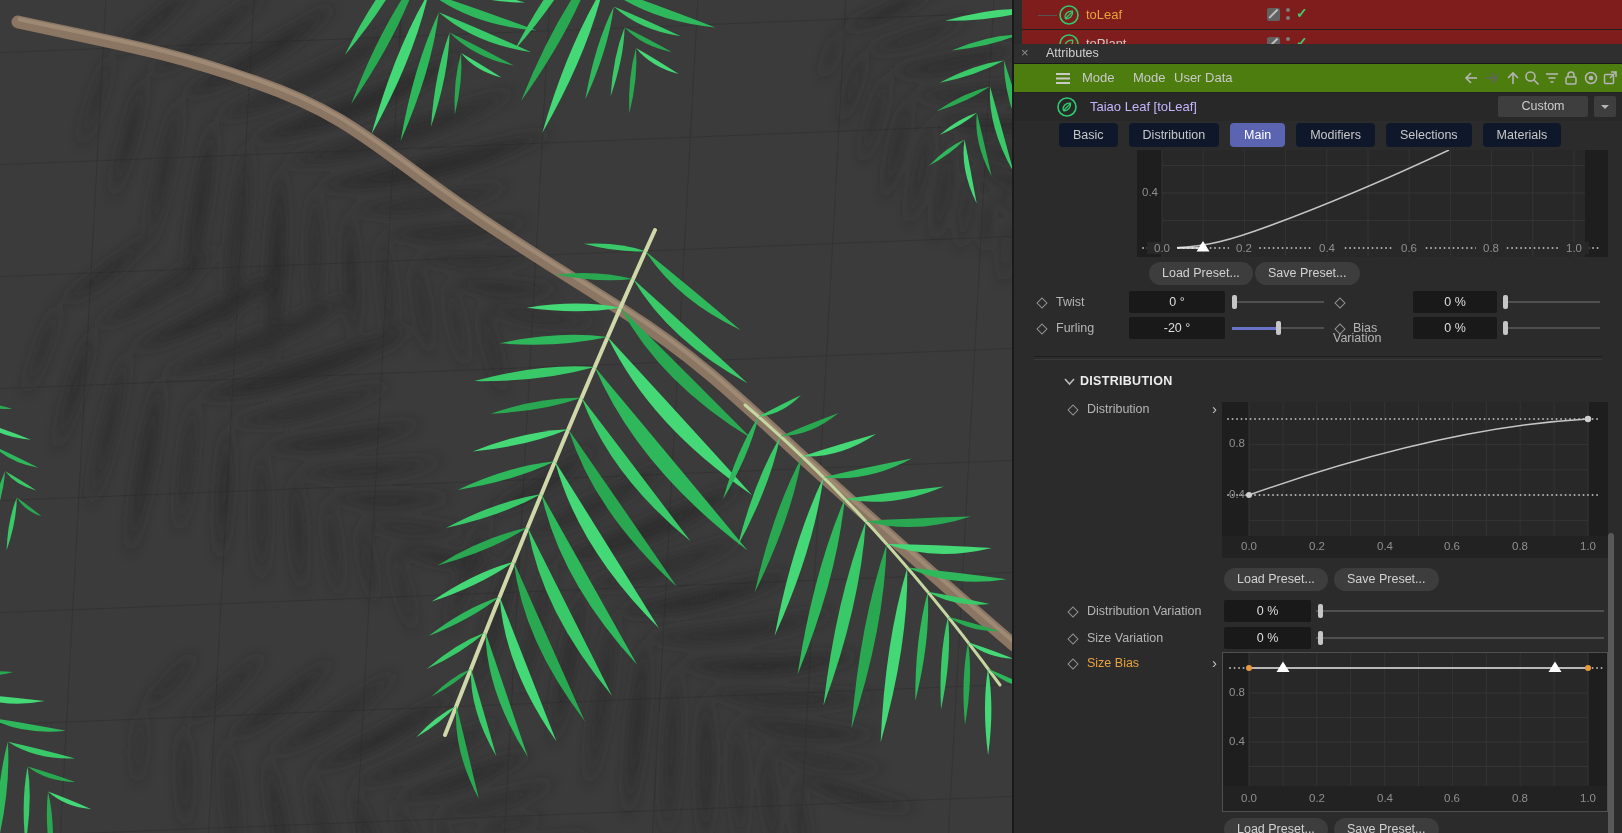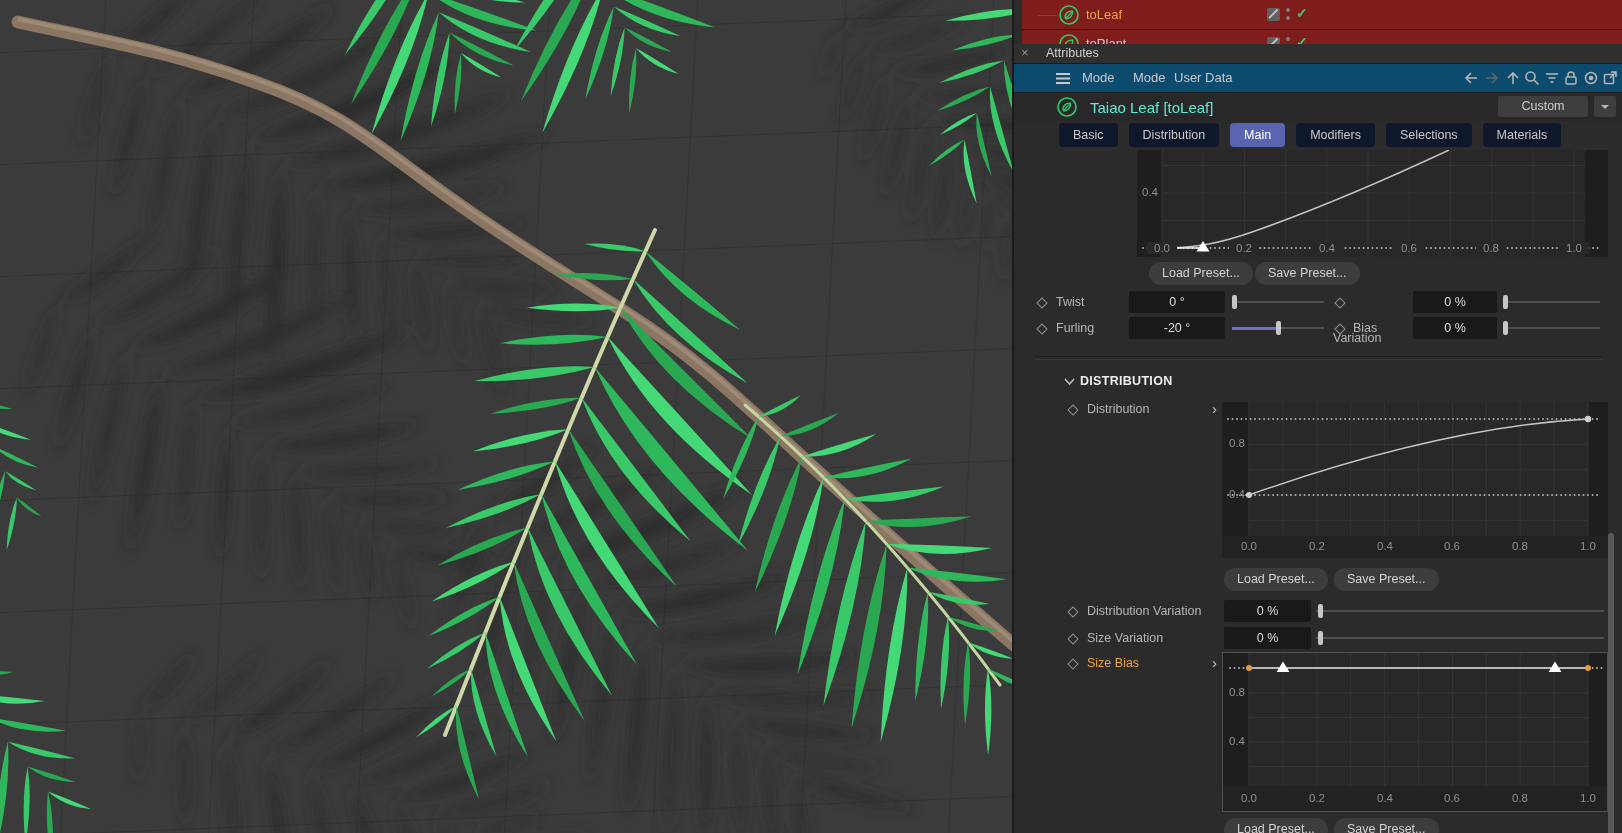--- a/index.html
+++ b/index.html
@@ -18,26 +18,26 @@
   .objrow .sq:after{content:"";position:absolute;left:2px;top:9px;width:12px;height:1.5px;background:#bdbdbd;transform:rotate(-45deg);transform-origin:left;}
   .objrow .dots{position:absolute;left:264px;top:7px;width:4px;height:14px;}
   .objrow .dots i{position:absolute;left:0;width:4px;height:4px;border-radius:50%;background:#7d7d7d;}
   .objrow .check{position:absolute;left:274px;top:4px;font-size:14px;color:#45c86d;font-weight:bold;}
   .rowsep{position:absolute;left:0;top:29px;width:608px;height:1px;background:#1f1f1f;}
 
   .titlebar{position:absolute;left:0;top:44px;width:608px;height:19px;background:#2f2f2f;border-bottom:1px solid #191919;}
   .titlebar .closex{position:absolute;left:7px;top:1px;color:#8f8f8f;font-size:13px;}
   .titlebar .tb-text{position:absolute;left:32px;top:2px;color:#cfcfcf;font-size:12.5px;}
 
-  .menubar{position:absolute;left:0;top:64px;width:608px;height:28px;background:#0c4a6e;border-bottom:1px solid #232323;}
+  .menubar{position:absolute;left:0;top:64px;width:608px;height:28px;background:#4d7c0f;border-bottom:1px solid #232323;}
   .menubar .mitem{position:absolute;top:6px;color:#c9c9c9;font-size:13px;}
   .micon{position:absolute;top:6px;width:16px;height:16px;}
 
   .titlerow{position:absolute;left:0;top:93px;width:608px;height:28px;background:#282828;}
-  .titlerow .oname{position:absolute;left:76px;top:6px;color:#5eead4;font-size:15px;}
+  .titlerow .oname{position:absolute;left:76px;top:6px;color:#c4b5fd;font-size:13px;}
   .ddbox{position:absolute;left:484px;top:3px;width:90px;height:21px;background:#3e3e3e;border-radius:2px;
          color:#cccccc;font-size:12.5px;text-align:center;line-height:21px;}
   .ddbtn{position:absolute;left:580px;top:3px;width:22px;height:21px;background:#3e3e3e;border-radius:2px;}
   .ddbtn:after{content:"";position:absolute;left:7px;top:9px;border-left:4px solid transparent;border-right:4px solid transparent;border-top:4px solid #b5b5b5;}
 
   .tabsrow{position:absolute;left:45px;top:123px;height:24px;display:flex;gap:11px;}
   .tab{height:24px;line-height:24px;padding:0 14px;border-radius:4px;background:#0f172a;color:#c8c8c8;font-size:12.5px;}
   .tab.active{background:#5a64b0;color:#ffffff;}
 
   .plot{position:absolute;background:#282828;}

